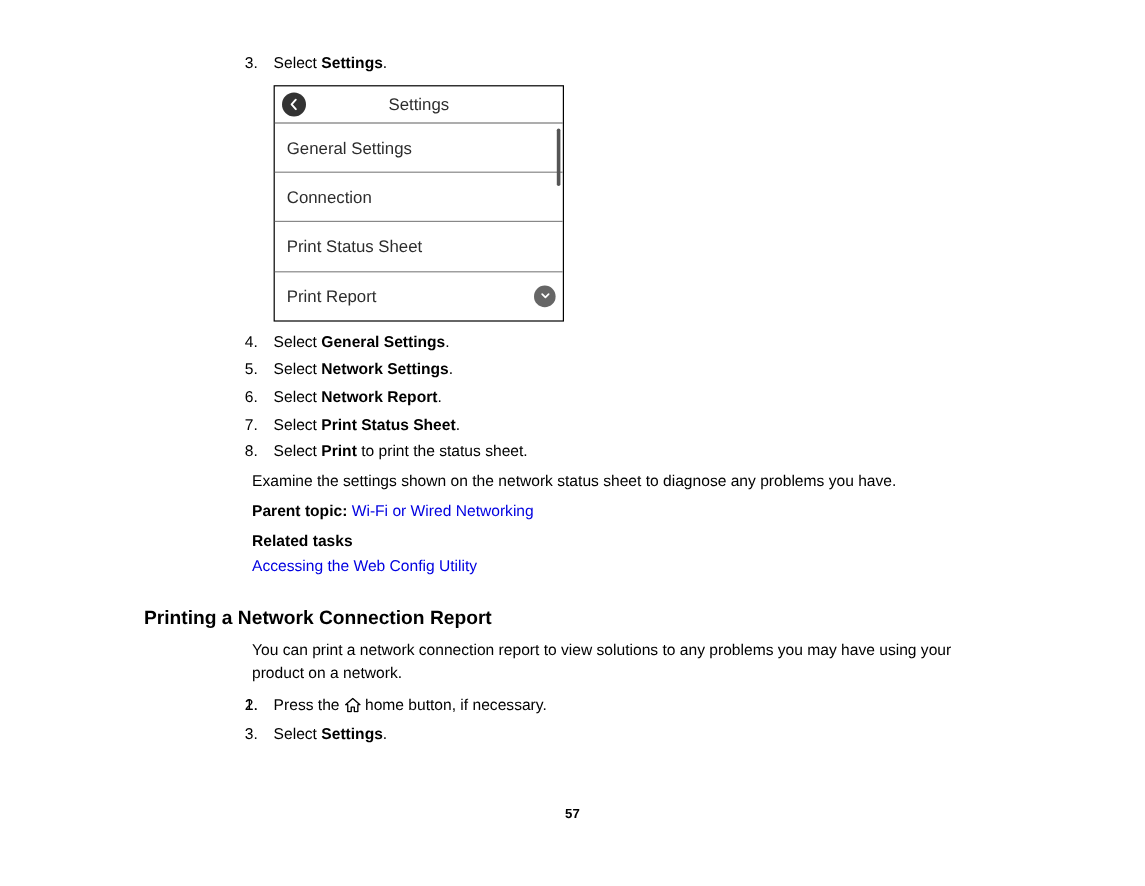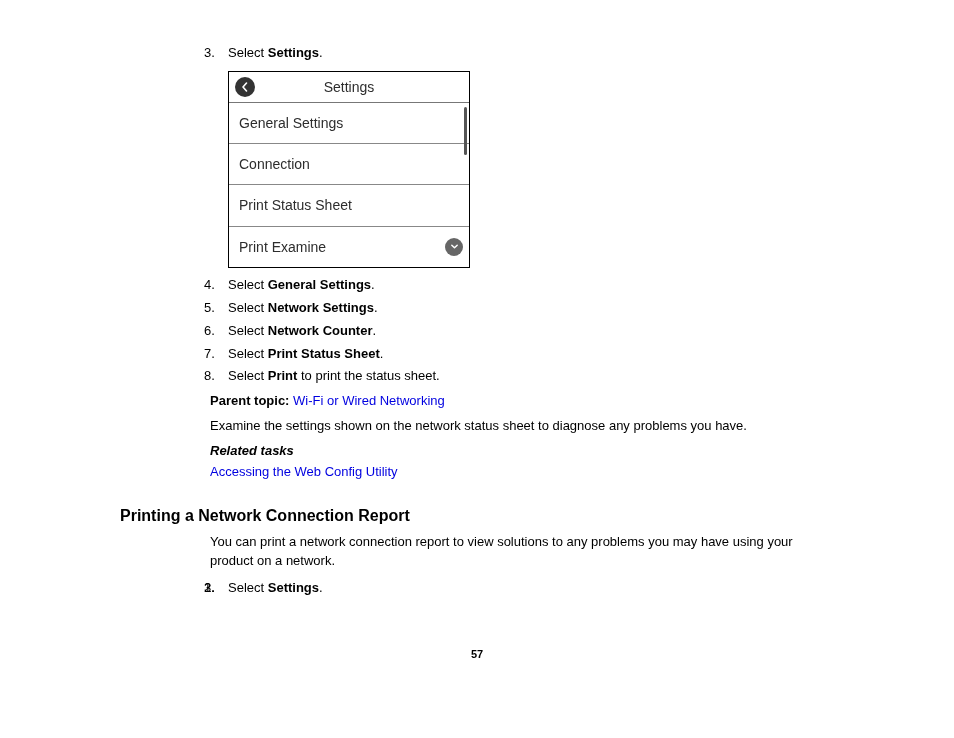--- a/index.html
+++ b/index.html
@@ -130,73 +130,78 @@
           </div>
           <span>Settings</span>
         </div>
         <div class="row">
           <span>General Settings</span>
           <div class="scrollbar"></div>
         </div>
         <div class="row">Connection</div>
         <div class="row">Print Status Sheet</div>
         <div class="row">
-          <span>Print Examine</span>
+          <span>Print Report</span>
           <div class="downarrow">
             <svg width="9" height="9" viewBox="0 0 10 10">
                 <path d="M2 3.5 L5 6.5 L8 3.5" stroke="#fff" stroke-width="1.6" fill="none" stroke-linecap="round" stroke-linejoin="round"></path>
               </svg>
           </div>
         </div>
       </div>
     </li>
 
     <li>
       <span class="num">4.</span>
       <span><span>Select </span><span class="bold">General Settings</span><span>.</span></span>
     </li>
     <li>
       <span class="num">5.</span>
       <span><span>Select </span><span class="bold">Network Settings</span><span>.</span></span>
     </li>
     <li>
       <span class="num">6.</span>
-      <span><span>Select </span><span class="bold">Network Counter</span><span>.</span></span>
+      <span><span>Select </span><span class="bold">Network Report</span><span>.</span></span>
     </li>
     <li>
       <span class="num">7.</span>
       <span><span>Select </span><span class="bold">Print Status Sheet</span><span>.</span></span>
     </li>
     <li>
       <span class="num">8.</span>
       <span><span>Select </span><span class="bold">Print</span><span> to print the status sheet.</span></span>
     </li>
   </ol>
 
   <div class="plain-block">
+    <p style="margin:6px 0;">Examine the settings shown on the network status sheet to diagnose any problems you have.</p>
     <p style="margin:6px 0;">
       <span class="bold">Parent topic: </span><span class="link">Wi-Fi or Wired Networking</span>
     </p>
-    <p style="margin:6px 0;">Examine the settings shown on the network status sheet to diagnose any problems you have.</p>
-    <p style="margin:6px 0 2px 0;font-style:italic;" class="bold">Related tasks</p>
+    <p style="margin:6px 0 2px 0;" class="bold">Related tasks</p>
     <div class="link">Accessing the Web Config Utility</div>
   </div>
 
   <h2 class="section">Printing a Network Connection Report</h2>
 
   <div class="plain-block">
     <p style="margin:4px 0 8px 0;">You can print a network connection report to view solutions to any problems you may have using your product on a network.</p>
   </div>
 
   <ol class="steps">
     <li>
       <span class="num">1.</span>
     </li>
     <li>
       <span class="num">2.</span>
+      <span>
+        <span>Press the </span><span class="home-icon"><svg width="14" height="13" viewBox="0 0 14 13">
+              <path d="M7 1 L13 6.2 L11.2 6.2 L11.2 12 L8.3 12 L8.3 8.2 L5.7 8.2 L5.7 12 L2.8 12 L2.8 6.2 L1 6.2 Z" fill="none" stroke="#000" stroke-width="1.1" stroke-linejoin="round"></path>
+            </svg></span><span> home button, if necessary.</span>
+      </span>
     </li>
     <li>
       <span class="num">3.</span>
       <span><span>Select </span><span class="bold">Settings</span><span>.</span></span>
     </li>
   </ol>
 
   <div class="pagenum">57</div>
 
 </div>

